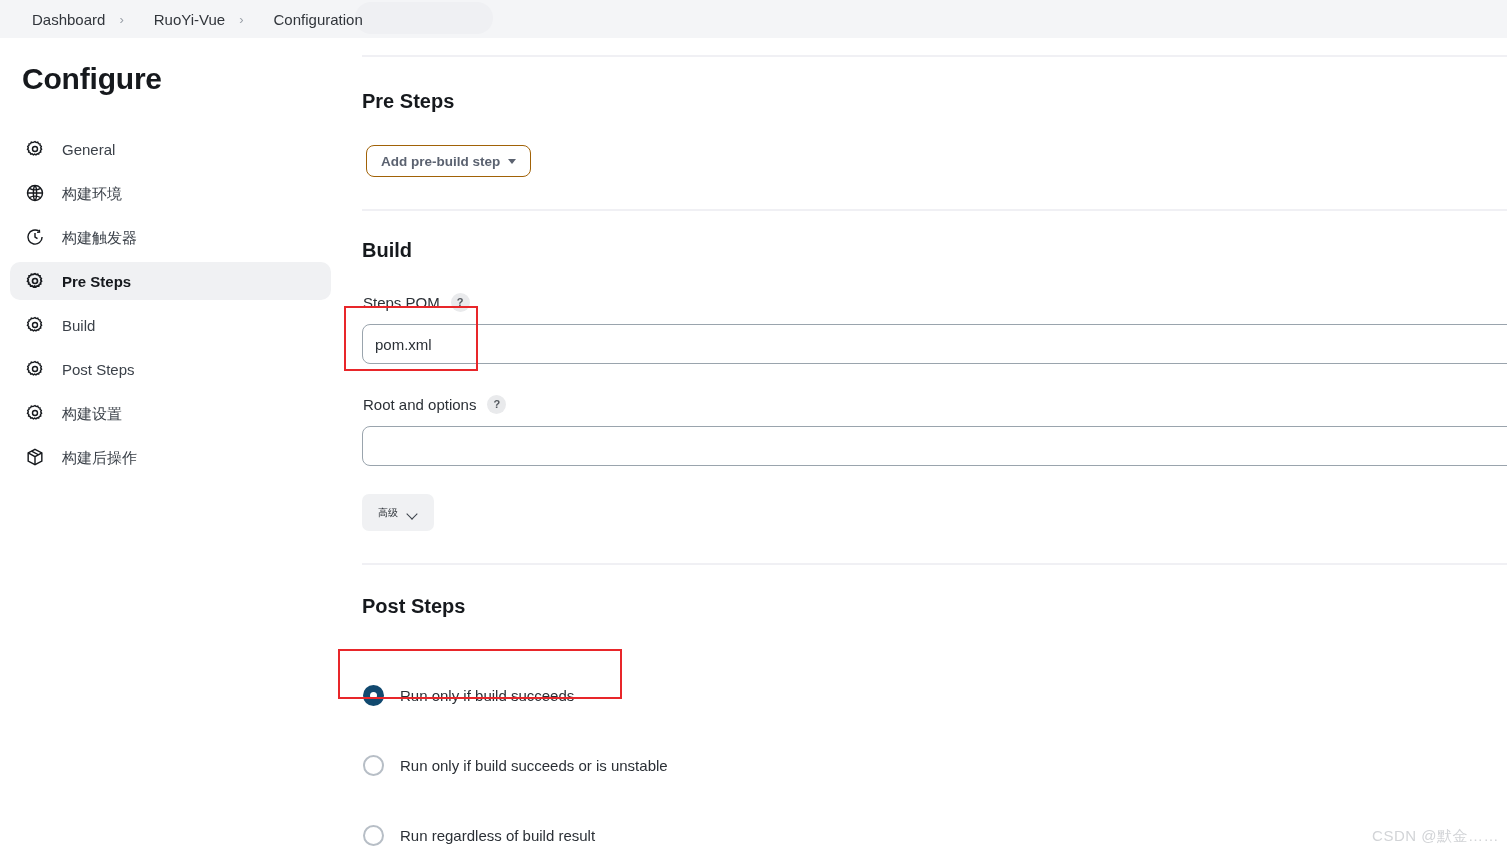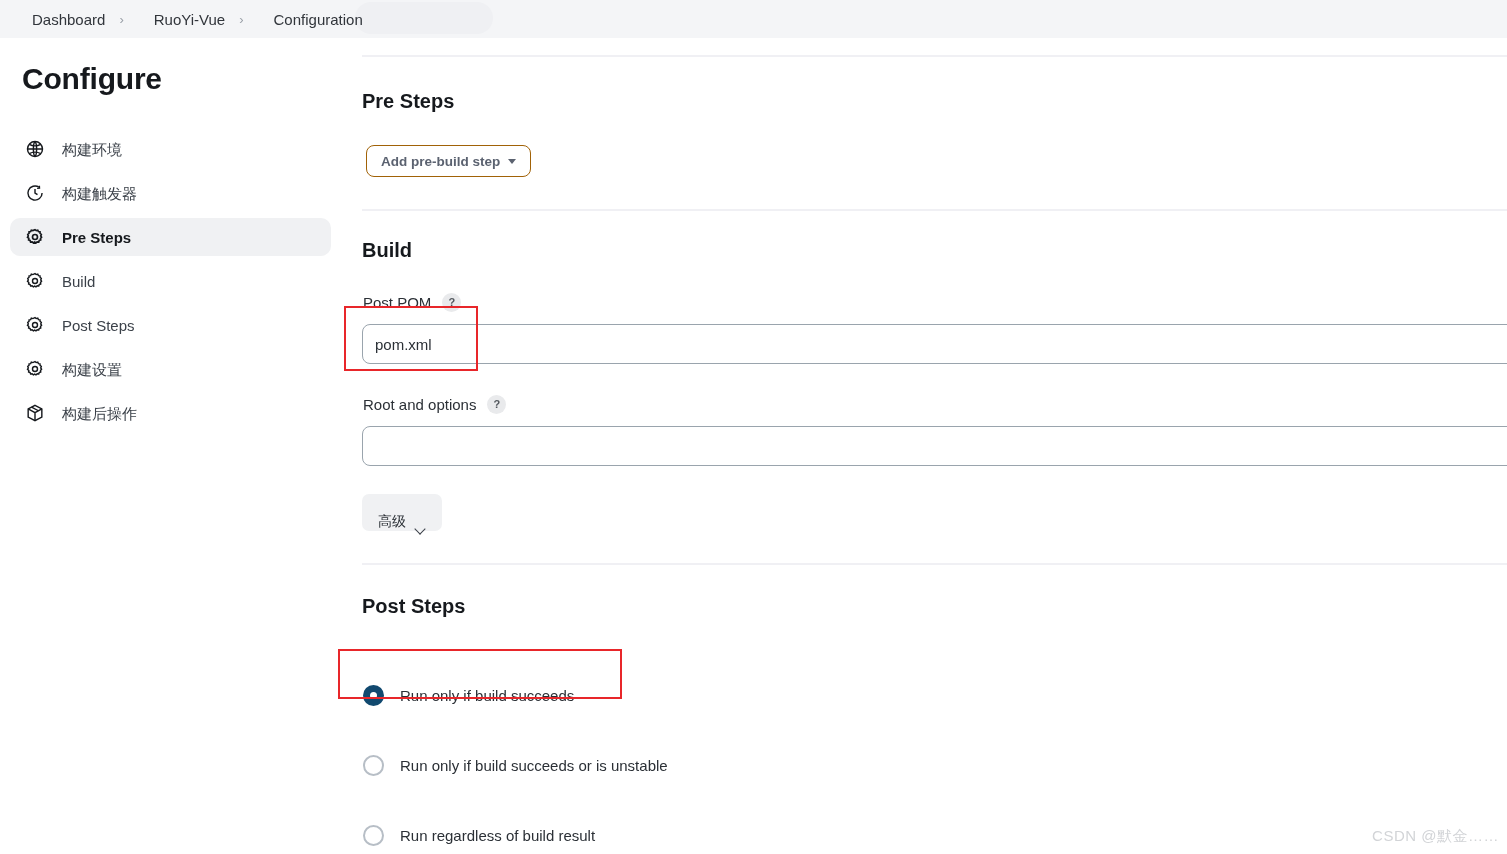--- a/index.html
+++ b/index.html
@@ -197,24 +197,24 @@
 
   #advanced-btn {
     position: absolute;
     left: 17px; top: 456px;
     height: 37px;
     padding: 0 16px;
     border: none;
     border-radius: 7px;
     background: #f0f1f3;
     color: #2b3036;
-    font-size: 14px;
+    font-size: 10px;
     font-family: "Liberation Sans", sans-serif;
     display: flex;
-    align-items: flex-end;
+    align-items: center;
     gap: 10px;
     cursor: pointer;
   }
   .chevron-down {
     width: 10px; height: 6px;
     position: relative;
   }
   .chevron-down::before {
     content: "";
     position: absolute;
@@ -296,20 +296,29 @@
   <span class="crumb">RuoYi-Vue</span>
   <span class="crumb-sep">›</span>
   <span class="crumb">Configuration</span>
 </div>
 
 <div id="sidebar">
   <div id="configure-title">Configure</div>
 
   <div id="sidebar-nav">
 
+    <div class="nav-item">
+      <span class="nav-ico">
+        <svg width="20" height="20" viewBox="0 0 24 24" fill="none" stroke="#16191d" stroke-width="1.7">
+          <path d="M12 3.2l1.5 1.1 1.8-.5.8 1.7 1.9.3.1 1.9 1.5 1.2-.7 1.8 1 1.6-1.3 1.4.3 1.9-1.8.6-.6 1.8-1.9-.2-1.4 1.3-1.6-1-1.6 1-1.4-1.3-1.9.2-.6-1.8-1.8-.6.3-1.9L3 12.3l1-1.6-.7-1.8 1.5-1.2.1-1.9 1.9-.3.8-1.7 1.8.5z"></path>
+          <circle cx="12" cy="12" r="3"></circle>
+        </svg>
+      </span>
+      <span class="nav-label">General</span>
+    </div>
 
 
     <div class="nav-item">
       <span class="nav-ico">
         <svg width="20" height="20" viewBox="0 0 24 24" fill="none" stroke="#16191d" stroke-width="1.7">
           <circle cx="12" cy="12" r="9"></circle>
           <path d="M3 12h18M12 3c2.6 2.6 2.6 15.4 0 18M12 3c-2.6 2.6-2.6 15.4 0 18"></path>
           <path d="M5 6.5c4 2 10 2 14 0M5 17.5c4-2 10-2 14 0"></path>
         </svg>
       </span>
@@ -390,21 +399,21 @@
   <button id="add-prebuild-btn">
     <span>Add pre-build step</span>
     <span class="caret-down"></span>
   </button>
 
   <div class="divider" style="top:171px;"></div>
 
   <div class="section-title" style="top:201px;">Build</div>
 
   <div class="field-label" style="top:255px;">
-    <span>Post POM</span>
+    <span>Steps POM</span>
     <span class="help-badge">?</span>
   </div>
   <input class="text-input" style="top: 286px;" type="text" value="pom.xml">
 
   <div class="field-label" style="top:357px;">
     <span>Root and options</span>
     <span class="help-badge">?</span>
   </div>
   <input class="text-input" style="top: 388px;" type="text" value="">
 

